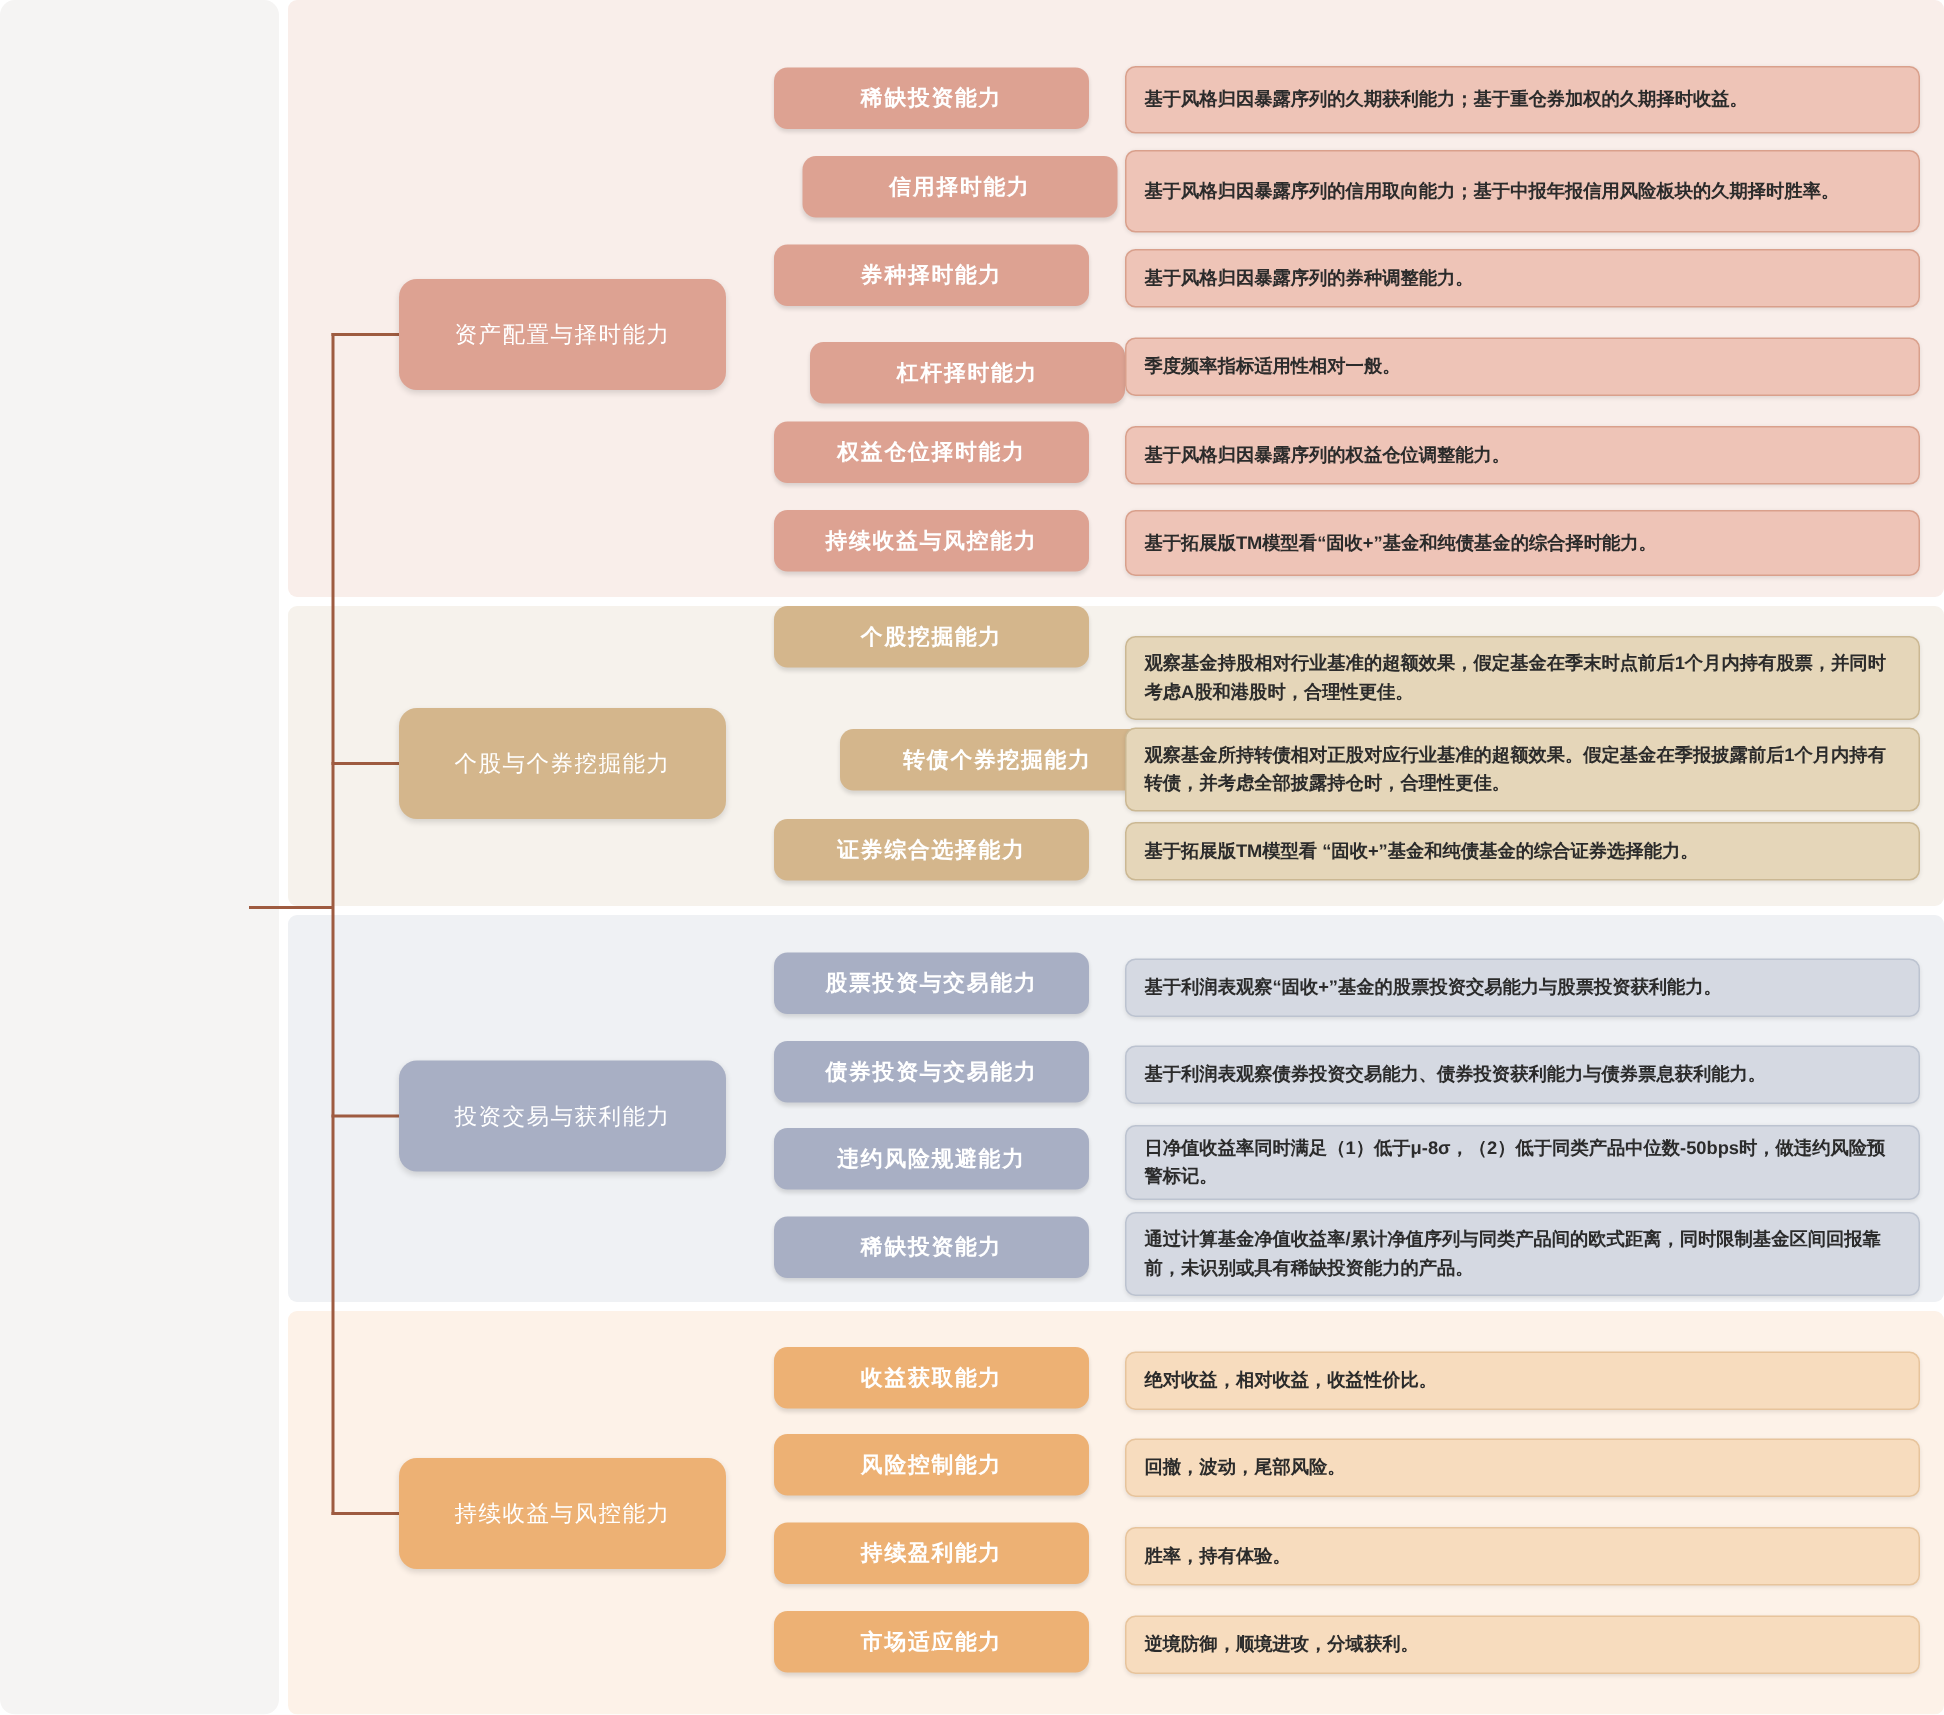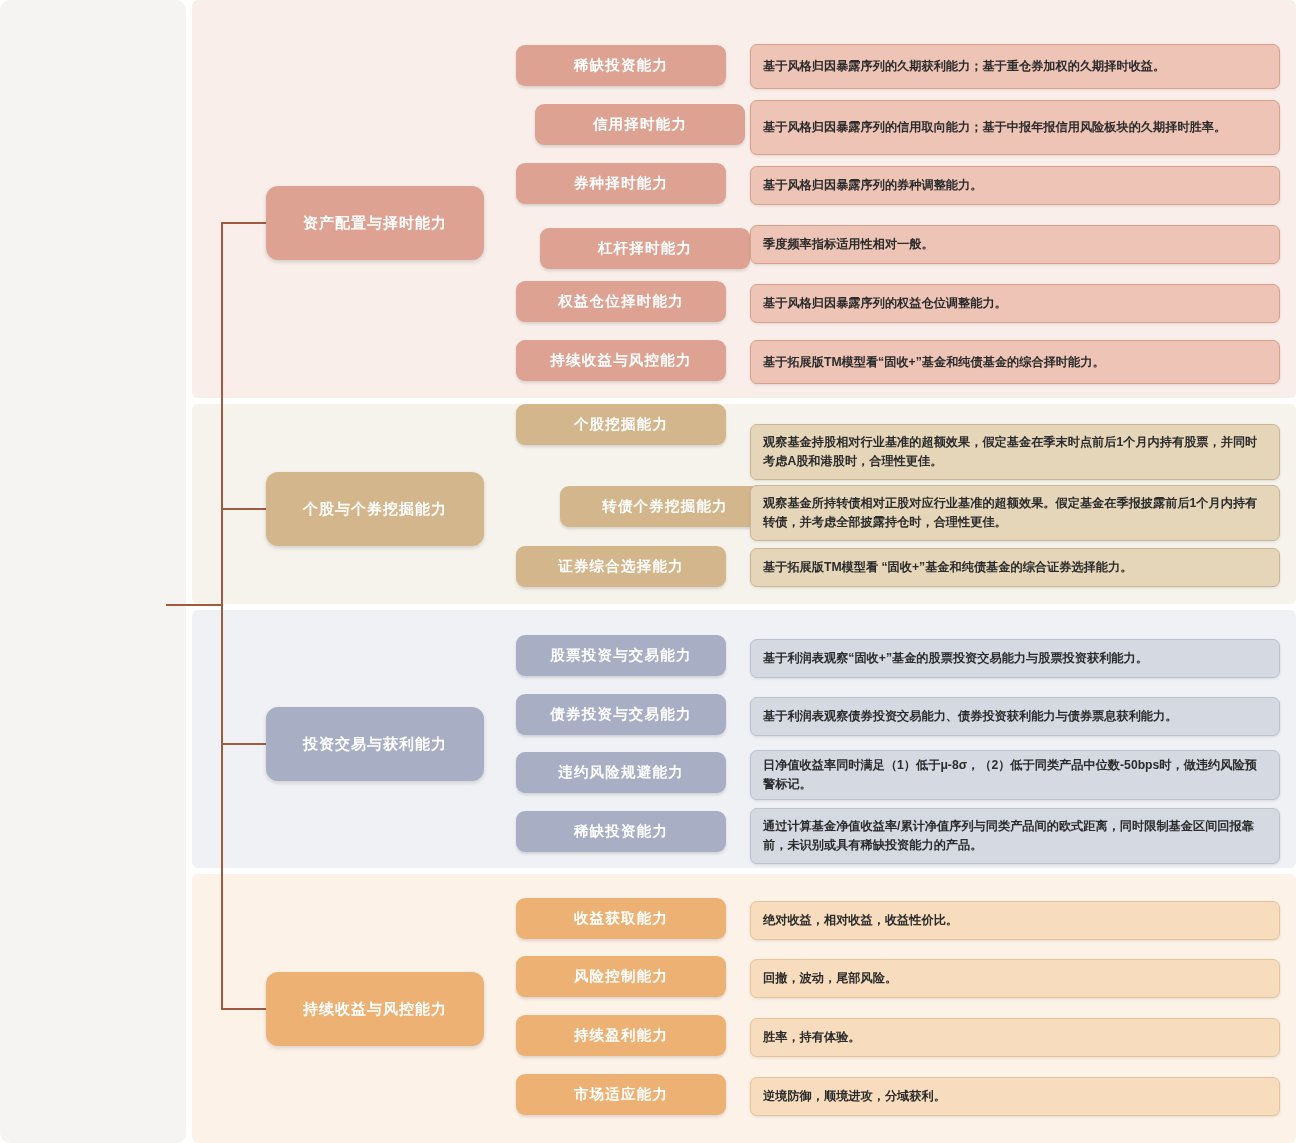--- a/index.html
+++ b/index.html
@@ -42,21 +42,21 @@
     font-size: 15.5px; font-weight: bold; line-height: 1.45;
     letter-spacing: 0.5px;
     box-shadow: 0 2px 4px rgba(120,60,40,0.25);
   }
 
   
   .cat-node {
     position: absolute; left: 266px; width: 218px; height: 74px;
     border-radius: 12px;
     display: flex; align-items: center; justify-content: center;
-    color: #ffffff; font-size: 15px; font-weight: bold;
+    color: #ffffff; font-size: 15px; font-weight: normal;
     letter-spacing: 1px;
     box-shadow: 0 2px 4px rgba(0,0,0,0.14);
   }
   .cat-1 { background: #dda292; top: 186px; }
   .cat-2 { background: #d4b68c; top: 472px; }
   .cat-3 { background: #a8afc4; top: 707px; }
   .cat-4 { background: #edb174; top: 972px; }
 
   
   .cap-node {

